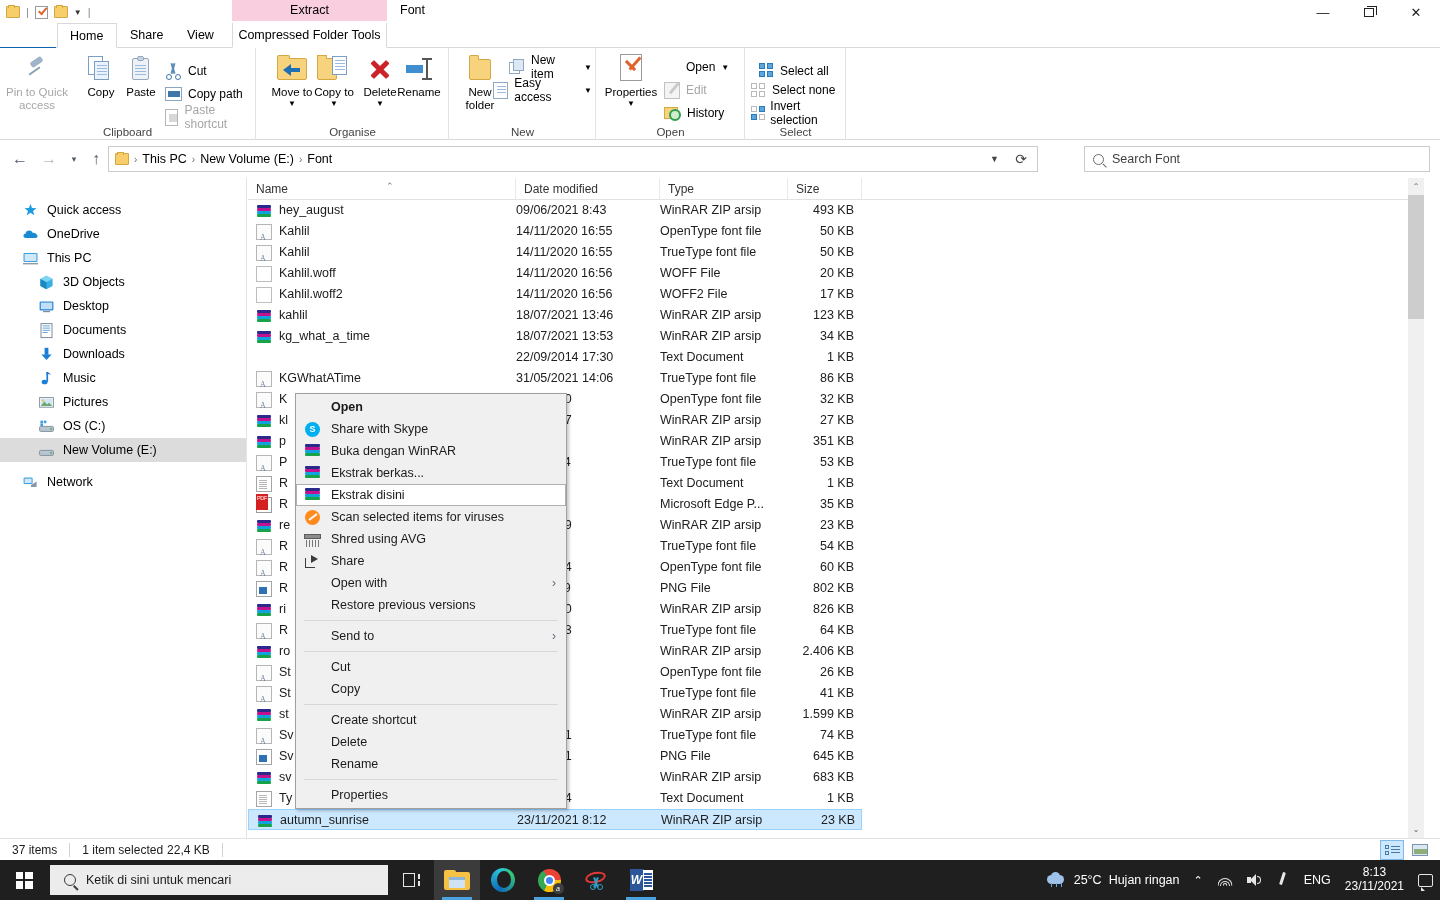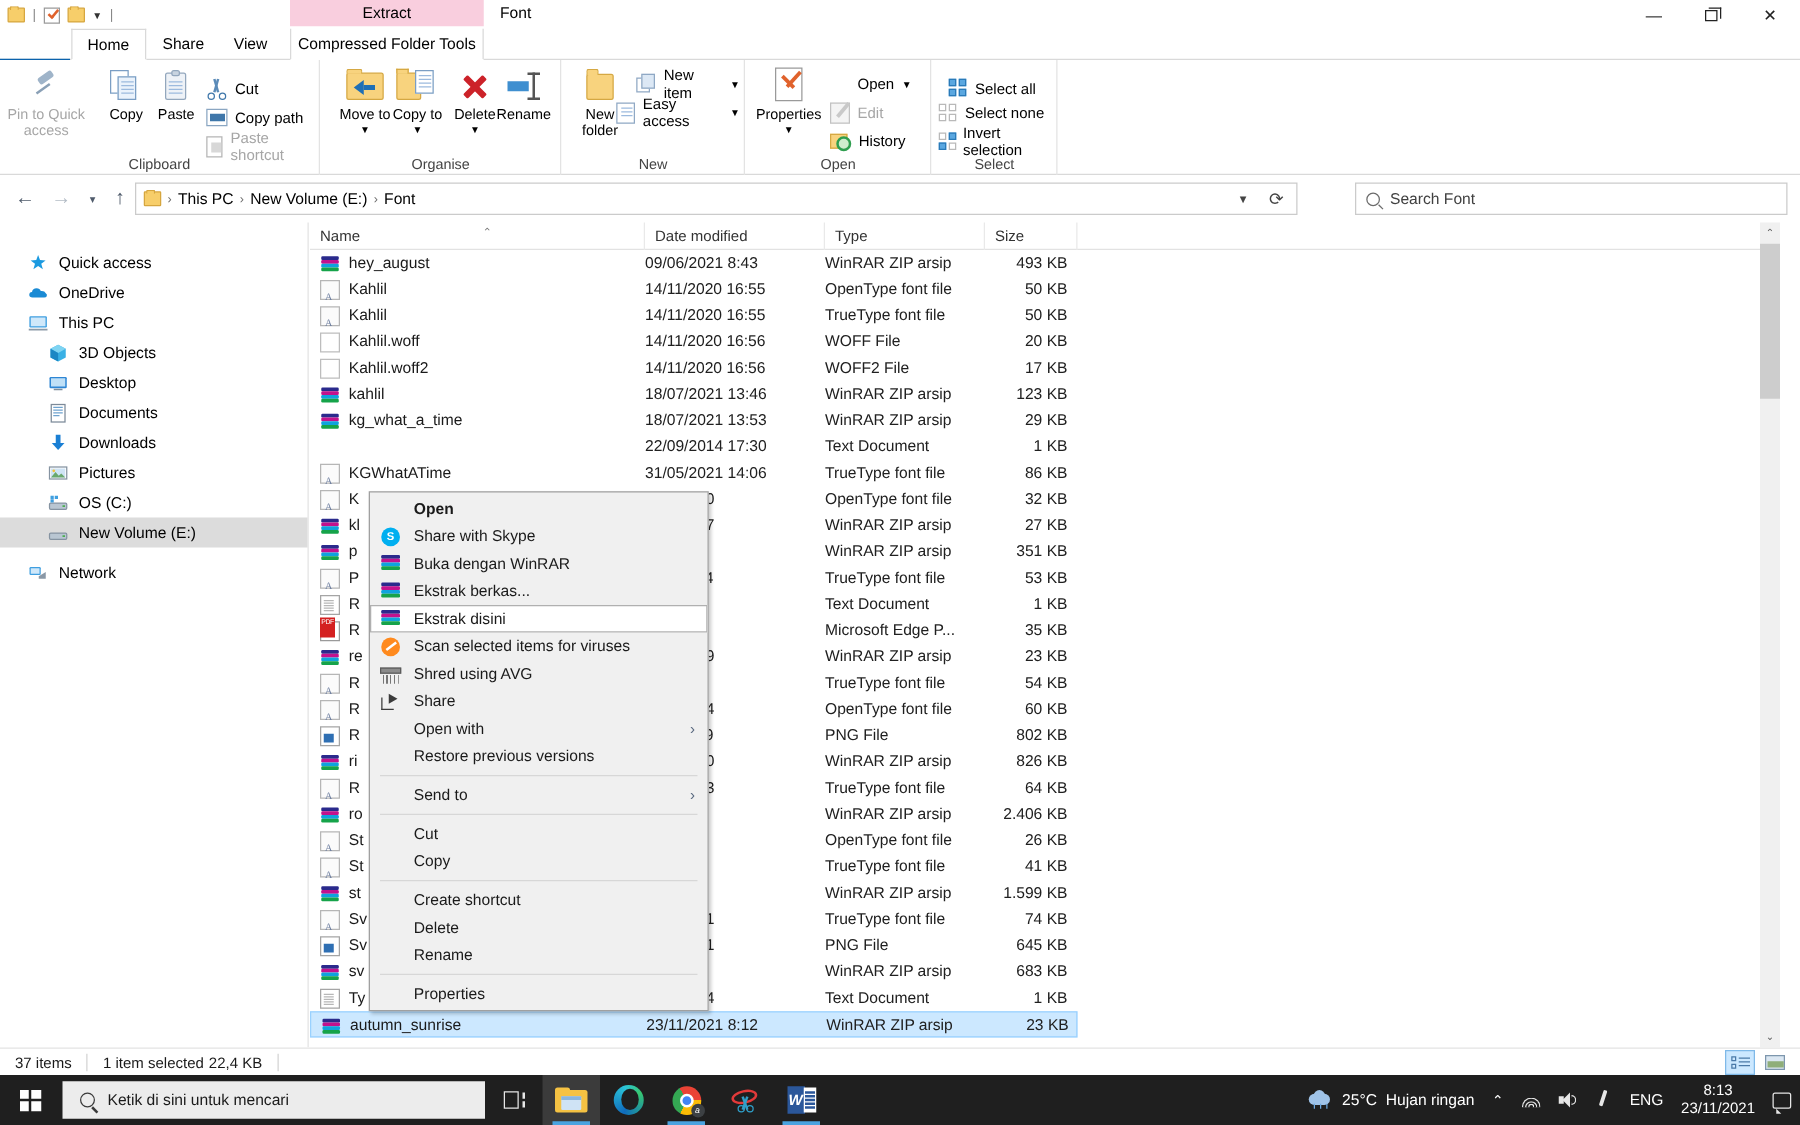--- a/index.html
+++ b/index.html
@@ -580,20 +580,30 @@
           <svg width="17" height="17" viewBox="0 0 17 17">
               <rect x="6.6" y="1.8" width="3.8" height="7" fill="#1a7fd4"></rect>
               <path d="M3.4 8.4 H13.6 L8.5 14 Z" fill="#1a7fd4"></path>
             </svg>
         </span>
         <span>Downloads</span>
       </div>
       <div class="navitem indent">
         <span class="ni-ico">
           <svg width="17" height="17" viewBox="0 0 17 17">
+              <rect x="8.4" y="2" width="1.7" height="9.6" fill="#1a7fd4"></rect>
+              <path d="M8.4 2 Q12.4 2.6 12.4 5 Q11 3.4 8.4 4.2 Z" fill="#1a7fd4"></path>
+              <ellipse cx="6.6" cy="12" rx="3" ry="2.3" fill="#1a7fd4"></ellipse>
+            </svg>
+        </span>
+        <span>Music</span>
+      </div>
+      <div class="navitem indent">
+        <span class="ni-ico">
+          <svg width="17" height="17" viewBox="0 0 17 17">
               <rect x="1.6" y="3.6" width="13.8" height="9.6" fill="#fff" stroke="#8593a1"></rect>
               <rect x="2.8" y="4.8" width="11.4" height="7.2" fill="#cfe4f5"></rect>
               <path d="M2.8 12 L6.4 7.6 L9 10.6 L11 8.8 L14.2 12 Z" fill="#6aa86e"></path>
               <circle cx="5" cy="6.6" r="1.1" fill="#f2c23e"></circle>
             </svg>
         </span>
         <span>Pictures</span>
       </div>
       <div class="navitem indent">
         <span class="ni-ico">
@@ -717,21 +727,21 @@
               <span class="fi fi-rar">
                 <div style="top: 2px; background: rgb(42, 42, 140);"></div>
                 <div style="top: 5px; background: rgb(194, 18, 141);"></div>
                 <div style="top: 8px; background: rgb(15, 163, 221);"></div>
                 <div style="top: 11px; background: rgb(22, 163, 74);"></div>
               </span>
               <span>kg_what_a_time</span>
             </div>
             <div class="cell c-date">18/07/2021 13:53</div>
             <div class="cell c-type">WinRAR ZIP arsip</div>
-            <div class="cell c-size">29 KB</div>
+            <div class="cell c-size">34 KB</div>
           </div>
           <div class="row" style="top: 147px;">
             <div class="cell c-date">22/09/2014 17:30</div>
             <div class="cell c-type">Text Document</div>
             <div class="cell c-size">1 KB</div>
           </div>
           <div class="row" style="top: 168px;">
             <div class="cell c-name">
               <span class="fi fi-font"></span>
               <span>KGWhatATime</span>

